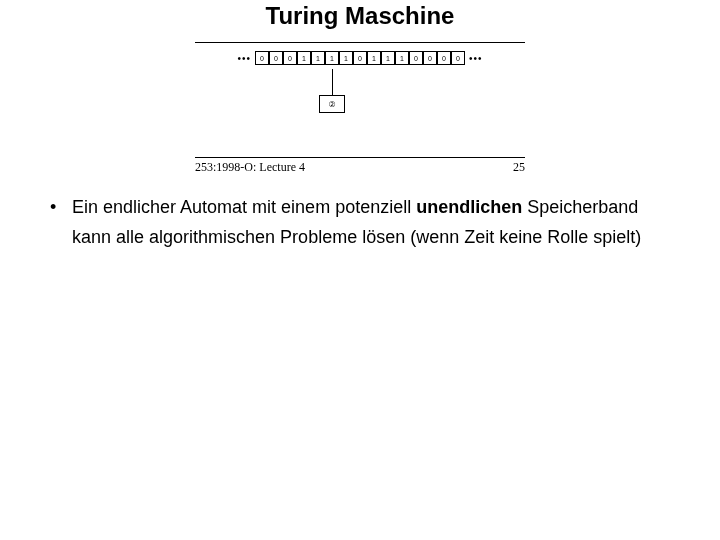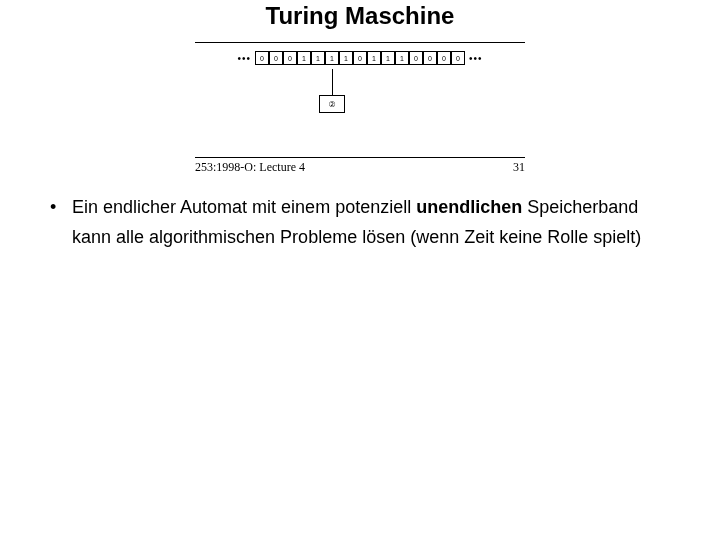--- a/index.html
+++ b/index.html
@@ -128,21 +128,21 @@
     <span class="cell">0</span>
     <span class="cell">0</span>
     <span class="cell">0</span>
     <span class="dots">•••</span>
   </div>
   <div class="head-line"></div>
   <div class="head-box">②</div>
 
   <div class="fig-footer">
     <span>253:1998-O: Lecture 4</span>
-    <span>31</span>
+    <span>25</span>
   </div>
 </div>
 
 <ul class="body-list">
   <li>
     <span>Ein endlicher Automat mit einem potenziell </span><span class="bold">unendlichen</span><span> Speicherband kann alle algorithmischen Probleme lösen (wenn Zeit keine Rolle spielt)</span>
   </li>
 </ul>
 
 </body></html>

